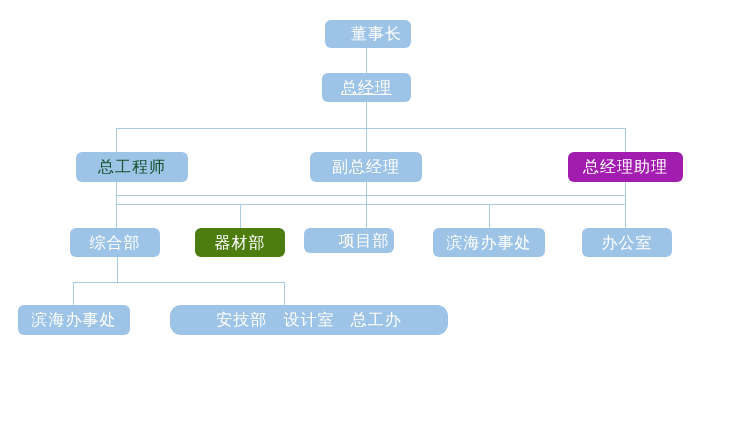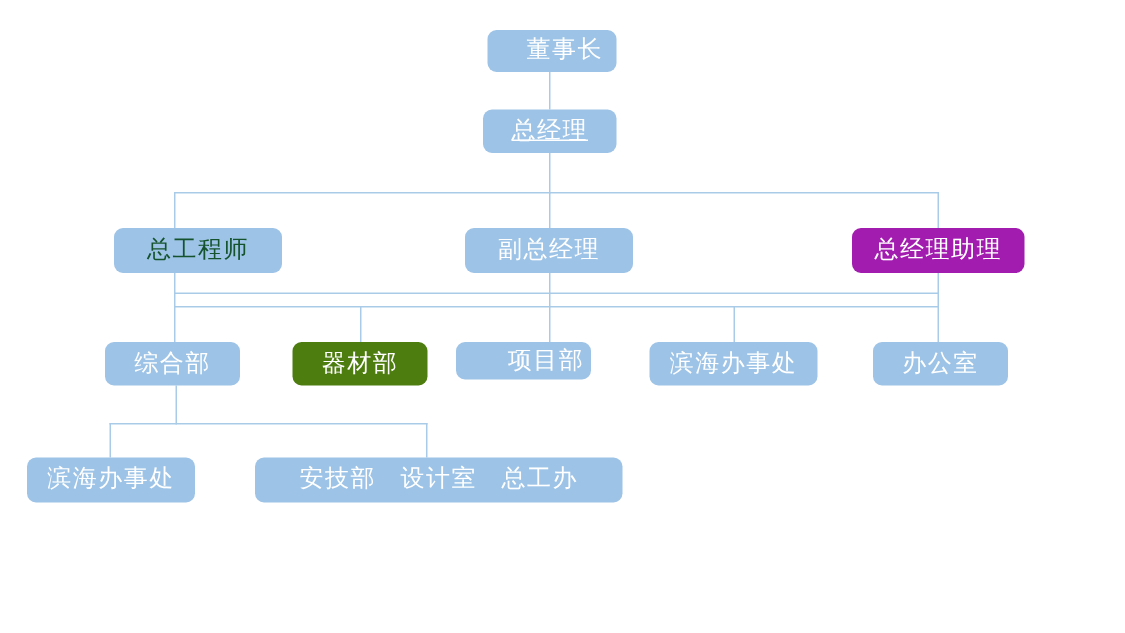--- a/index.html
+++ b/index.html
@@ -58,14 +58,14 @@
     <div class="node" style="left: 322px; top: 73px; width: 89px; height: 29px; background: rgb(157, 195, 230); color: rgb(255, 255, 255); text-decoration: underline;">总经理</div>
     <div class="node" style="left: 76px; top: 152px; width: 112px; height: 30px; background: rgb(157, 195, 230); color: #14532d;">总工程师</div>
     <div class="node" style="left: 310px; top: 152px; width: 112px; height: 30px; background: rgb(157, 195, 230); color: rgb(255, 255, 255);">副总经理</div>
     <div class="node" style="left: 568px; top: 152px; width: 115px; height: 30px; background: #a21caf; color: rgb(255, 255, 255);">总经理助理</div>
     <div class="node" style="left: 70px; top: 228px; width: 90px; height: 29px; background: rgb(157, 195, 230); color: rgb(255, 255, 255);">综合部</div>
     <div class="node" style="left: 195px; top: 228px; width: 90px; height: 29px; background: #4d7c0f; color: rgb(255, 255, 255);">器材部</div>
     <div class="node" style="left: 304px; top: 228px; width: 90px; height: 25px; background: rgb(157, 195, 230); color: rgb(255, 255, 255); padding-left: 30px;">项目部</div>
     <div class="node" style="left: 433px; top: 228px; width: 112px; height: 29px; background: rgb(157, 195, 230); color: rgb(255, 255, 255);">滨海办事处</div>
     <div class="node" style="left: 582px; top: 228px; width: 90px; height: 29px; background: rgb(157, 195, 230); color: rgb(255, 255, 255);">办公室</div>
     <div class="node" style="left: 18px; top: 305px; width: 112px; height: 30px; background: rgb(157, 195, 230); color: rgb(255, 255, 255);">滨海办事处</div>
-    <div class="node" style="left: 170px; top: 305px; width: 245px; height: 30px; background: rgb(157, 195, 230); color: rgb(255, 255, 255);">安技部   设计室   总工办</div>
+    <div class="node" style="left: 170px; top: 305px; width: 278px; height: 30px; background: rgb(157, 195, 230); color: rgb(255, 255, 255); border-radius: 11px;">安技部   设计室   总工办</div>
   </div>
 
 </body></html>

